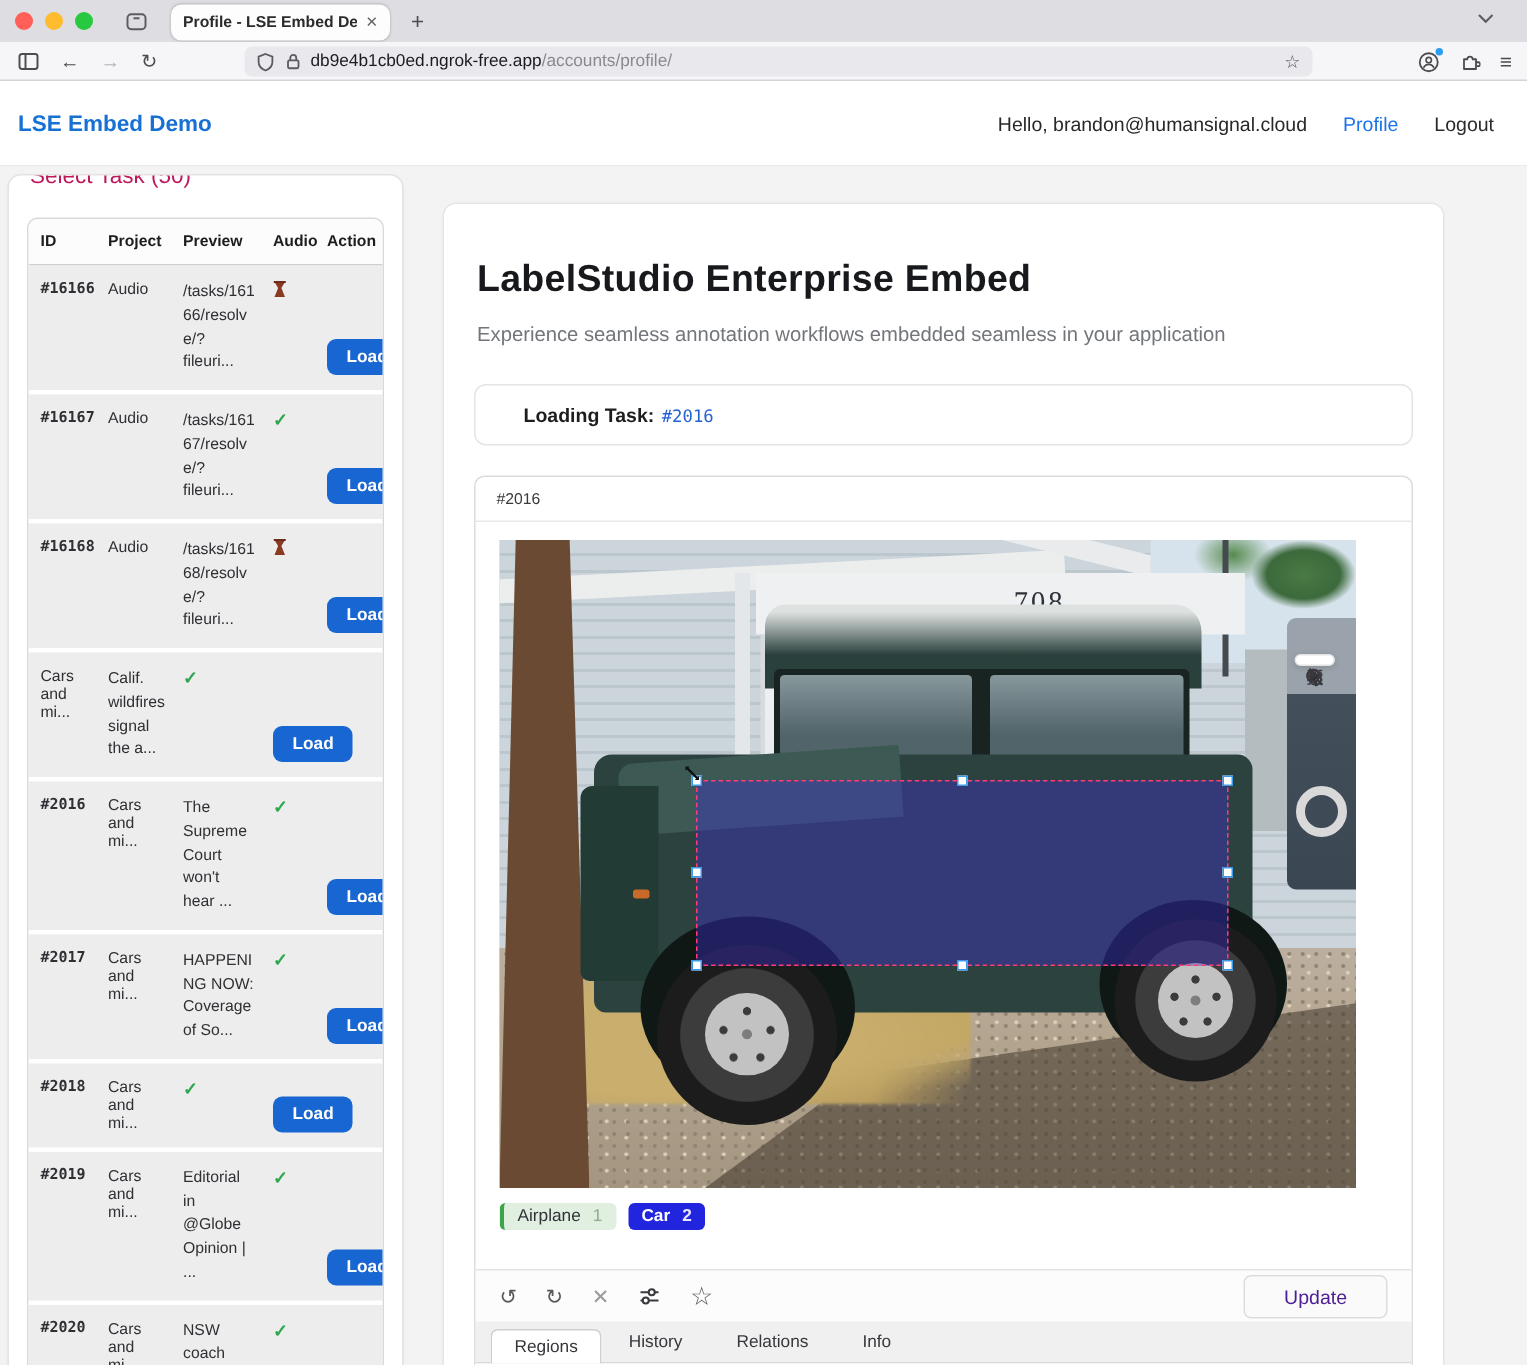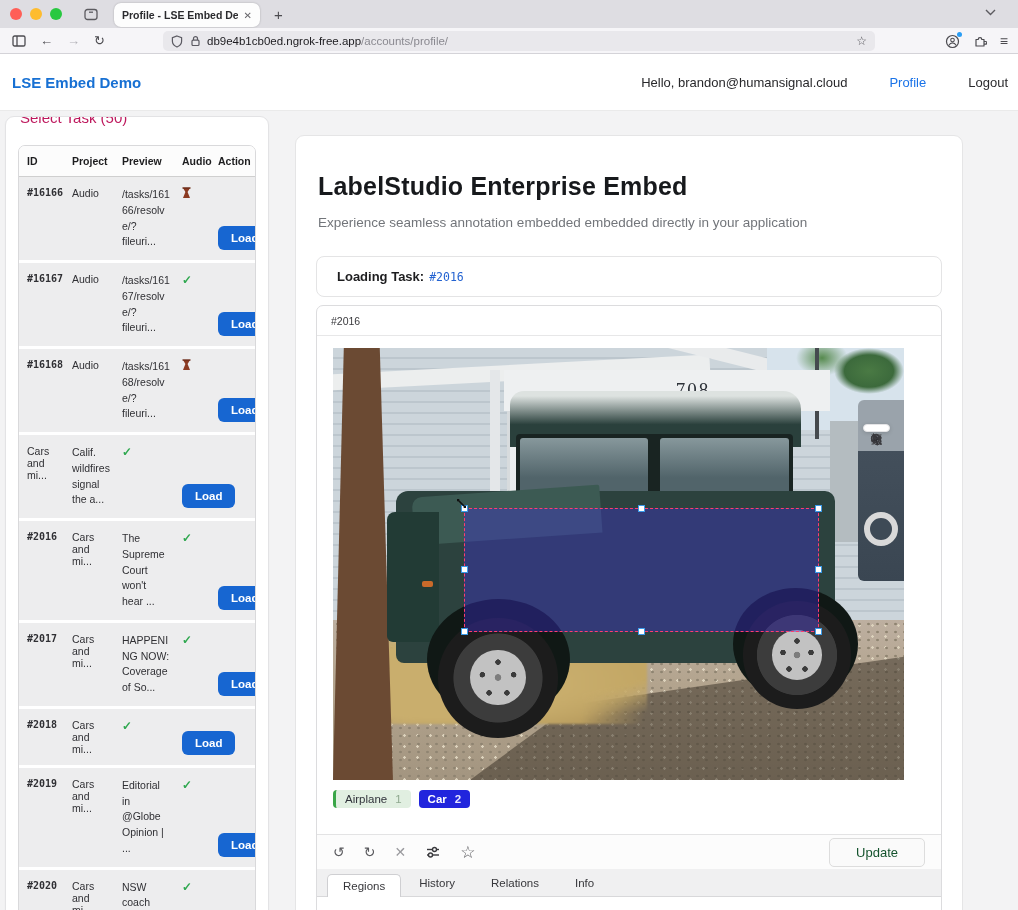--- a/index.html
+++ b/index.html
@@ -27,21 +27,21 @@
   .url-path{color:#8a8990}
   .url-star{margin-left:auto;color:#55545a;font-size:12px}
   .chrome-right{position:absolute;right:10px;top:3px;display:flex;align-items:center;gap:13px;height:20px}
   .acct{position:relative;display:inline-flex}
   .acct .dot{position:absolute;right:-2px;top:-2px;width:5px;height:5px;border-radius:50%;background:#2a9df4}
   .ham{font-size:14px;color:#4c4b50;font-weight:700}
 
   
   .pagehead{position:absolute;left:0;top:54px;width:1018px;height:57px;background:#fff;border-bottom:1px solid #eaeaea;z-index:6}
   .brand{position:absolute;left:12px;top:20px;font-size:15px;font-weight:700;color:#1770d3}
-  .headright{position:absolute;right:10px;top:21px;display:flex;gap:42px;align-items:flex-end;font-size:13px;color:#28282b}
+  .headright{position:absolute;right:22px;top:21px;display:flex;gap:24px;align-items:flex-end;font-size:13px;color:#28282b}
   .lnk-profile{color:#1a73e8}
   .lnk-logout{color:#2b2b2e}
 
   
   .sidecard{position:absolute;left:5px;top:116px;width:264px;height:810px;background:#fff;border:1px solid #e3e3e5;border-radius:9px;z-index:1;box-shadow:0 1px 2px rgba(0,0,0,.04)}
   .title-clip{height:14px;overflow:hidden;margin:0 0 0 14px}
   .title-clip span{display:block;margin-top:-8px;font-size:15px;font-weight:400;color:#be185d}
   .tasktable{margin:14px 12px;border:1px solid #d9d9db;border-radius:7px;overflow:hidden;background:#fff}
   .trow{display:grid;grid-template-columns:45px 50px 60px 36px 1fr;font-size:10.5px}
   .thead{background:#fcfcfc;border-bottom:1px solid #cfcfcf}
@@ -56,21 +56,21 @@
   .st.done .glyph-check{display:inline}
   .st .ic-hg{display:none}
   .st.pending .ic-hg{display:inline-block}
   .c-act{display:flex;align-items:flex-end}
   .loadbtn{background:#1766d1;color:#fff;font-weight:700;font-size:11.5px;border:none;border-radius:6px;padding:6px 13px;cursor:pointer}
 
   
   .maincard{position:absolute;left:295px;top:135px;width:668px;height:815px;background:#fff;border:1px solid #e5e5e6;border-radius:9px;padding:24px 20px;z-index:1}
   .h1{font-size:25px;font-weight:700;color:#17191c;margin:12px 0 14px 2px;letter-spacing:.2px}
   .sub{font-size:13.5px;color:#72757a;margin:0 0 26px 2px}
-  .loadbox{border:1px solid #e4e4e5;border-radius:8px;background:#fff;padding:12px 20px;margin-bottom:8px;font-size:13px;color:#1d1d1f}
+  .loadbox{border:1px solid #e4e4e5;border-radius:8px;background:#fff;padding:12px 32px;margin-bottom:20px;font-size:13px;color:#1d1d1f}
   .loadbox b{font-weight:700}
   .task-id{font-family:"DejaVu Sans Mono",monospace;font-size:11.5px;color:#2463d1;margin-left:5px}
 
   
   .embed{position:relative;border:1px solid #dcdcde;border-radius:7px;height:660px;overflow:hidden;background:#fff}
   .embed-head{height:30px;display:flex;align-items:center;padding:0 14px;border-bottom:1px solid #e7e7e8;font-size:10.5px;color:#3a3a3e}
   .photo{position:relative;width:571px;height:432px;margin:12px 16px 10px;overflow:hidden;background:#c9d2d8;cursor:crosshair}
   .photo *{position:absolute}
   .ph-siding{left:0;top:0;width:100%;height:64%;background:repeating-linear-gradient(180deg,#ccd5db 0 9px,#bcc6cd 9px 11px)}
   .ph-eave1{left:-4%;top:4%;width:70%;height:16px;background:#eceeee;transform:rotate(-3deg)}
@@ -120,21 +120,21 @@
   .pillrow{display:flex;gap:8px;margin:0 0 26px 16px}
   .pill{display:flex;align-items:center;gap:8px;font-size:11.5px;border-radius:4px;padding:3px 9px;cursor:pointer}
   .pill-green{background:#e1efe1;border-left:3px solid #3aa648;color:#30323a}
   .pill-green .cnt{color:#8fa98f}
   .pill-blue{background:#2125dd;color:#fff;font-weight:600}
   .pill-blue .cnt{color:#e8e8ff}
   
   .annbar{border-top:1px solid #e3e3e4;background:#fcfcfc;display:flex;align-items:center;gap:19px;padding:7px 16px;height:35px}
   .ann-ic{font-size:14px;color:#5a5a5e;cursor:pointer;line-height:1}
   .ann-ic.dim{color:#9a9a9e}
-  .updbtn{margin-left:auto;background:#fafafa;border:1px solid #ddd;border-radius:5px;color:#14532d;font-size:13px;padding:6px 26px;cursor:pointer}
+  .updbtn{margin-left:auto;background:#fafafa;border:1px solid #ddd;border-radius:5px;color:#4c1d95;font-size:13px;padding:6px 26px;cursor:pointer}
   
   .tabs{background:#f0f0f1;border-bottom:1px solid #d8d8da;display:flex;align-items:flex-end;padding:4px 10px 0;height:28px}
   .etab{font-size:11.5px;font-weight:400;color:#37373b;padding:0 18px 7px;cursor:pointer}
   .etab.active{background:#fff;border:1px solid #cfcfd2;border-bottom:none;border-radius:5px 5px 0 0;padding:5px 15px;margin-bottom:-1px}
   
   .regctl{display:flex;align-items:center;gap:14px;padding:6px 10px;font-size:11px;color:#2c2c30;background:#fff}
   svg{display:block}
 </style>
 </head>
 <body>
@@ -313,21 +313,21 @@
         <div class="c-prev">NSW coach Brad Fittler single...</div>
         <div class="st done"><span class="glyph-check">✓</span></div>
         <div class="c-act"></div>
       </div>
 
     </div>
   </div>
 
   <div class="maincard">
     <div class="h1">LabelStudio Enterprise Embed</div>
-    <div class="sub">Experience seamless annotation embedded embedded directly in your application</div>
+    <div class="sub">Experience seamless annotation workflows embedded seamless in your application</div>
 
     <div class="loadbox">
       <b>Loading Task:</b><span class="task-id">#2016</span>
     </div>
 
     <div class="embed">
       <div class="embed-head">
         <span>#2016</span>
       </div>
 

